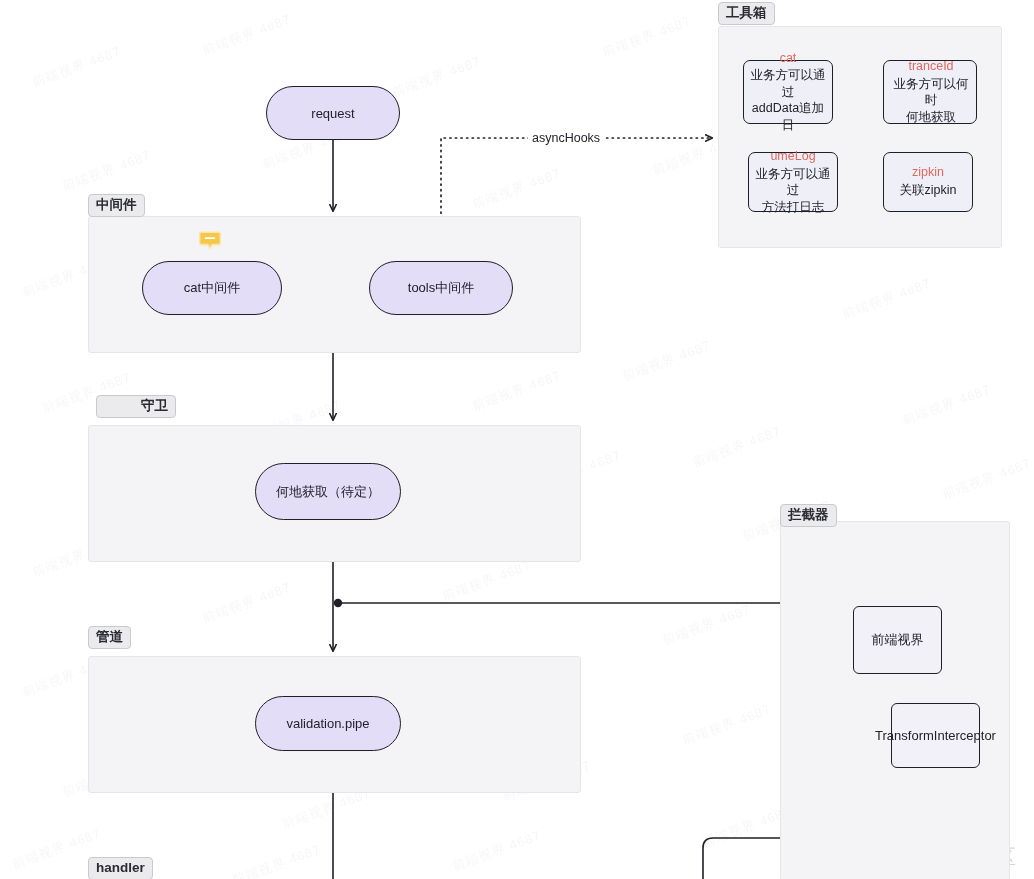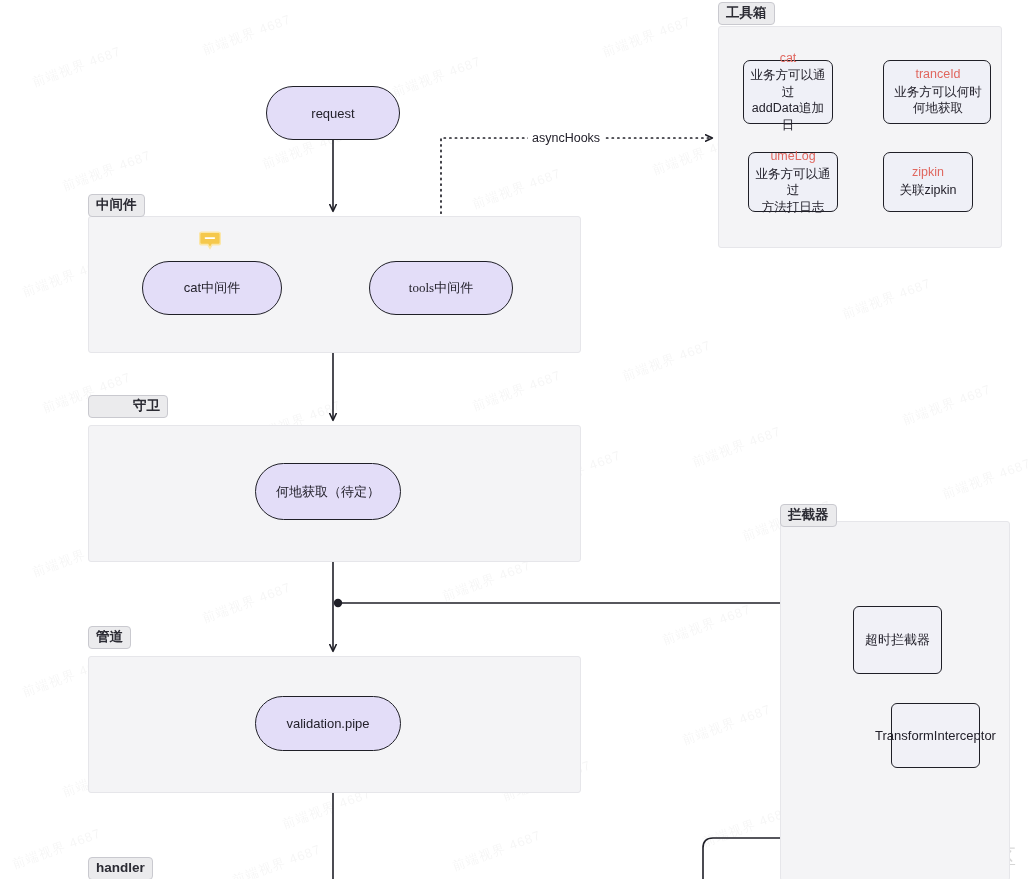--- a/index.html
+++ b/index.html
@@ -235,59 +235,59 @@
     <path d="M333,791 L333,879" fill="none" stroke="#1f1f27" stroke-width="1.6"></path>
 
     <path d="M780,838 L713,838 Q703,838 703,848 L703,879" fill="none" stroke="#1f1f27" stroke-width="1.6"></path>
 
     <path d="M441,258 L441,138 L712,138" fill="none" stroke="#1f1f27" stroke-width="1.7" stroke-dasharray="1.2 4.4" stroke-linecap="round" marker-end="url(#arrowDotted)"></path>
     <circle cx="441" cy="258" r="4.2" fill="#1f1f27"></circle>
   </svg>
 
   <div class="group-label" style="left:718px; top:2px;">工具箱</div>
   <div class="group-label" style="left:88px;  top:194px;">中间件</div>
-  <div class="group-label" style="left:88px;  top:395px;padding-left:44px;">守卫</div>
+  <div class="group-label" style="left:96px;  top:395px;padding-left:44px;">守卫</div>
   <div class="group-label" style="left:88px;  top:626px;">管道</div>
   <div class="group-label" style="left:780px; top:492px;margin-top:12px;">拦截器</div>
   <div class="group-label" style="left:88px;  top:857px; font-family:'Liberation Sans',sans-serif;">handler</div>
 
   <div class="node-stadium" style="left:266px; top:86px; width:134px; height:54px;">
     <span>request</span>
   </div>
 
   <div class="node-stadium" style="left:142px; top:261px; width:140px; height:54px;">
     <span>cat中间件</span>
   </div>
 
-  <div class="node-stadium" style="left:369px; top:261px; width:144px; height:54px;font-family:Liberation Serif, serif;">
+  <div class="node-stadium" style="left:369px; top:261px; width:144px; height:54px;">
     <span>tools中间件</span>
   </div>
 
   <div class="node-stadium" style="left:255px; top:463px; width:146px; height:57px;">
     <span>何地获取（待定）</span>
   </div>
 
   <div class="node-stadium" style="left:255px; top:696px; width:146px; height:55px;">
     <span>validation.pipe</span>
   </div>
 
   <div class="node-rect" style="left:853px; top:606px; width:89px; height:68px;">
-    <span>超时拦截器</span>
+    <span>前端视界</span>
   </div>
 
   <div class="node-rect" style="left:853px; top:703px; width:89px; height:65px;margin-left:38px;">
     <span>TransformInterceptor</span>
   </div>
 
   <div class="tool-card" style="left:743px; top:60px; width:90px; height:64px;">
     <div class="tc-title">cat</div>
     <div class="tc-body">业务方可以通过<br>addData追加日</div>
   </div>
 
-  <div class="tool-card" style="left:883px; top:60px; width:108px; height:64px;padding-left:8px;">
+  <div class="tool-card" style="left:883px; top:60px; width:94px; height:64px;padding-left:8px;">
     <div class="tc-title">tranceId</div>
     <div class="tc-body">业务方可以何时<br>何地获取</div>
   </div>
 
   <div class="tool-card" style="left:748px; top:152px; width:90px; height:60px;">
     <div class="tc-title">umeLog</div>
     <div class="tc-body">业务方可以通过<br>方法打日志</div>
   </div>
 
   <div class="tool-card" style="left:883px; top:152px; width:90px; height:60px;">

